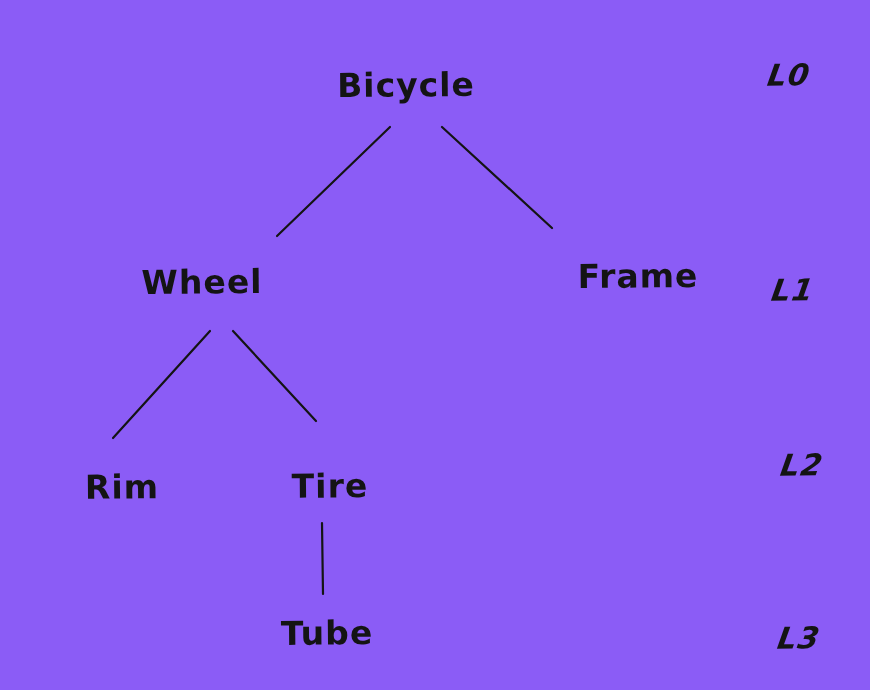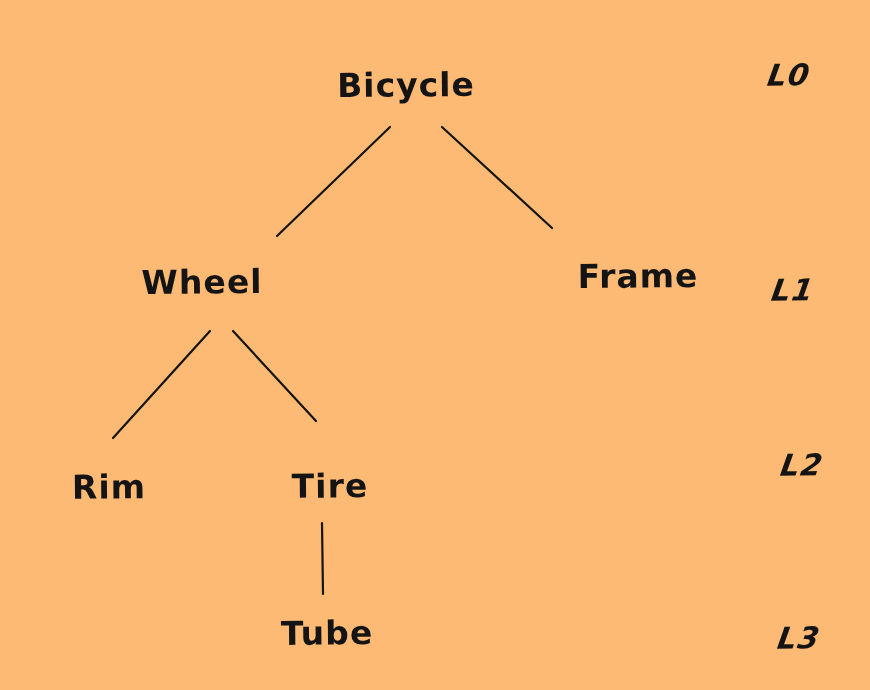--- a/index.html
+++ b/index.html
@@ -4,21 +4,21 @@
 <style>
   html, body {
     margin: 0;
     padding: 0;
     background: #ffffff;
   }
   .canvas {
     position: relative;
     width: 870px;
     height: 690px;
-    background: #fdba74;
+    background: #8b5cf6;
     overflow: hidden;
     font-family: "DejaVu Sans", sans-serif;
   }
   .edges-layer {
     position: absolute;
     left: 0;
     top: 0;
     width: 870px;
     height: 690px;
   }
@@ -43,21 +43,21 @@
     font-size: 30px;
     font-weight: 600;
     font-style: italic;
     letter-spacing: 1px;
     white-space: nowrap;
   }
   
   .pos-bicycle { left: 406px; top: 85px;  }
   .pos-wheel   { left: 202px; top: 282px; }
   .pos-frame   { left: 638px; top: 276px; }
-  .pos-rim     { left: 109px; top: 487px; }
+  .pos-rim     { left: 122px; top: 487px; }
   .pos-tire    { left: 330px; top: 486px; }
   .pos-tube    { left: 327px; top: 633px; }
   
   .pos-l0 { left: 789px; top: 75px;  }
   .pos-l1 { left: 793px; top: 290px; }
   .pos-l2 { left: 802px; top: 465px; }
   .pos-l3 { left: 799px; top: 638px; }
 </style>
 </head>
 <body>

